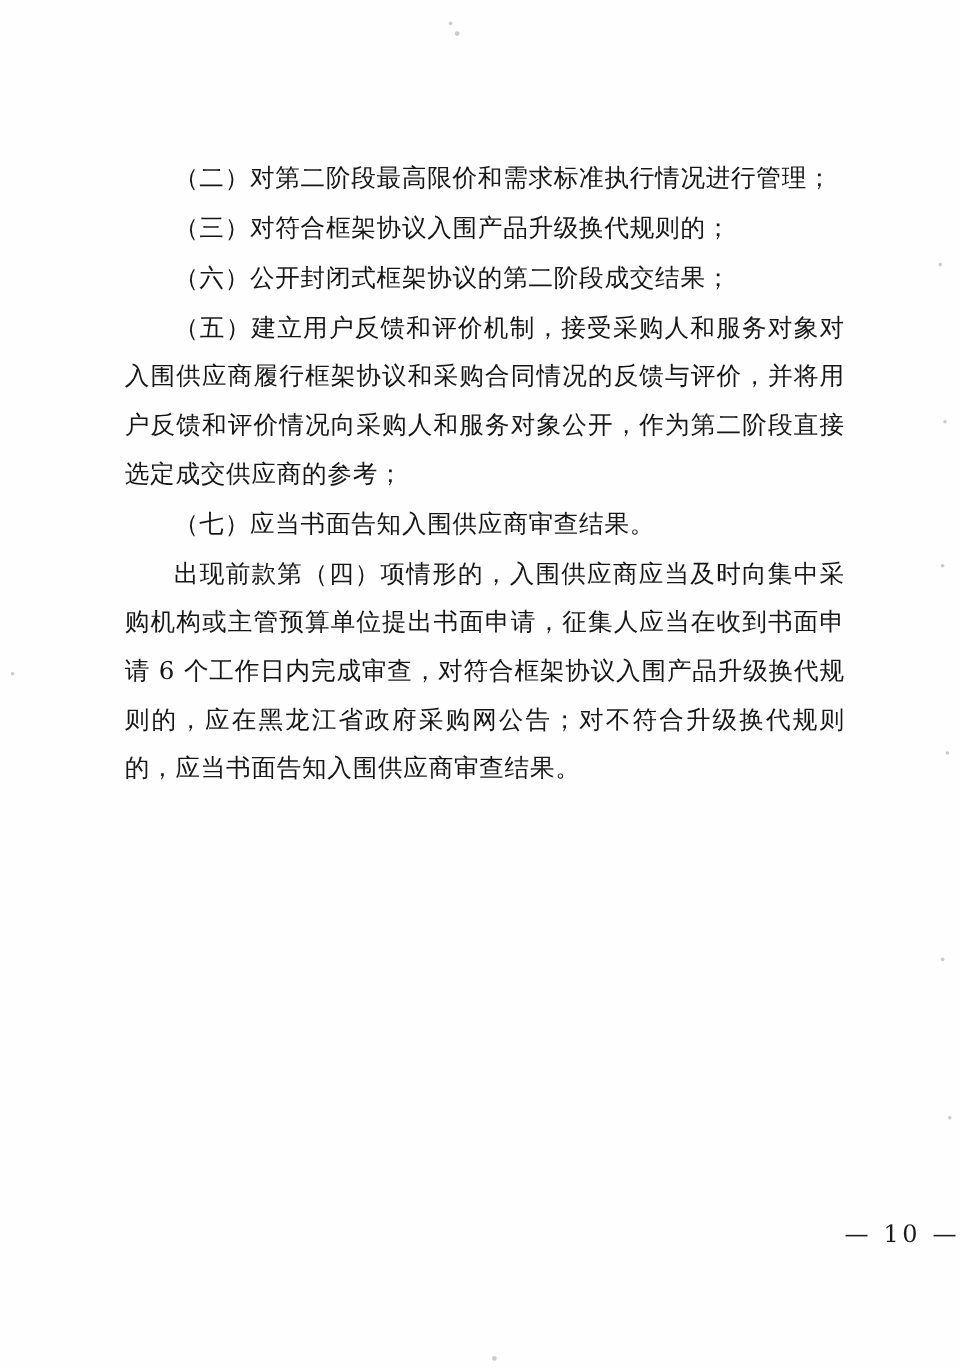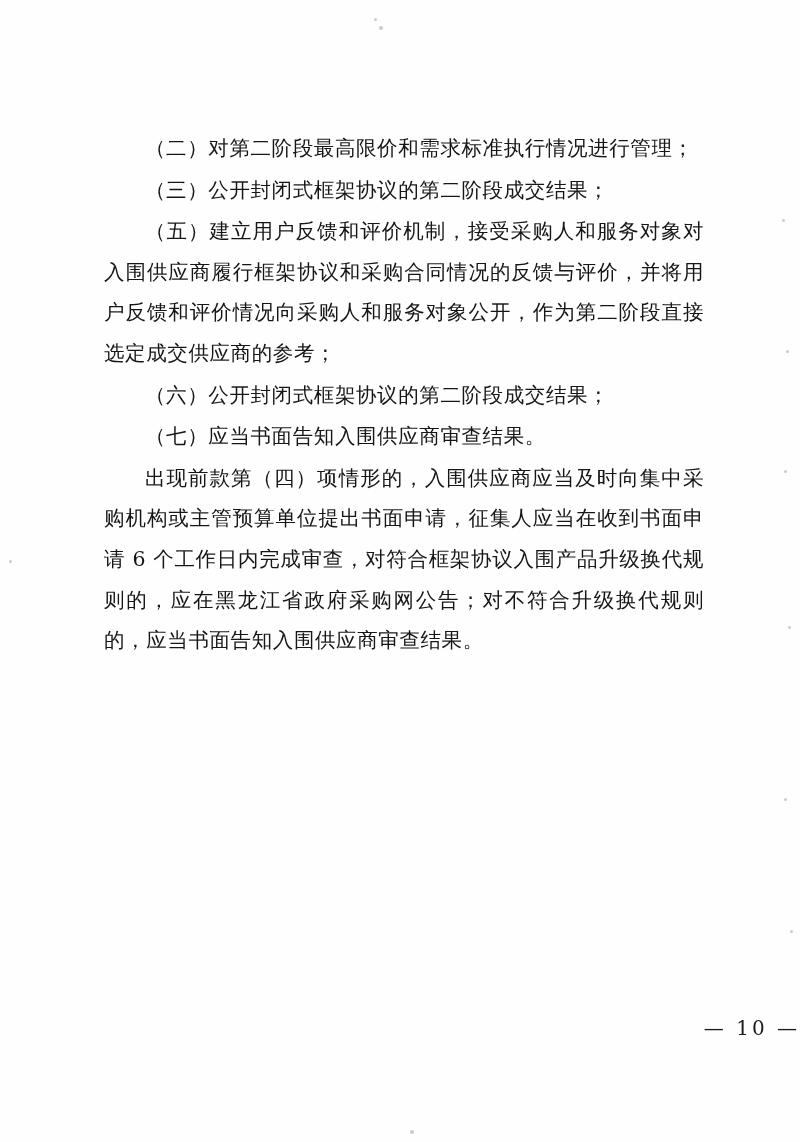--- a/index.html
+++ b/index.html
@@ -85,30 +85,30 @@
   <div class="speck" style="left:9px; top:560px; width:3px; height:3px;"></div>
   <div class="speck" style="left:410px; top:1130px; width:4px; height:4px;"></div>
 
   <div class="content">
 
     <p class="para indent">
       <span>（二）对第二阶段最高限价和需求标准执行情况进行管理；</span>
     </p>
 
     <p class="para indent">
-      <span>（三）公开封闭式框架协议的第二阶段成交结果；</span>
+      <span>（三）对符合框架协议入围产品升级换代规则的；</span>
     </p>
 
 
     <p class="para indent">
-      <span>（五）建立用户反馈和评价机制，接受采购人和服务对象对入围供应商履行框架协议和采购合同情况的反馈与评价，并将用户反馈和评价情况向采购人和服务对象公开，作为第二阶段直接选定成交供应商的参考；</span>
+      <span>（六）公开封闭式框架协议的第二阶段成交结果；</span>
     </p>
 
     <p class="para indent">
-      <span>（六）公开封闭式框架协议的第二阶段成交结果；</span>
+      <span>（五）建立用户反馈和评价机制，接受采购人和服务对象对入围供应商履行框架协议和采购合同情况的反馈与评价，并将用户反馈和评价情况向采购人和服务对象公开，作为第二阶段直接选定成交供应商的参考；</span>
     </p>
 
     <p class="para indent">
       <span>（七）应当书面告知入围供应商审查结果。</span>
     </p>
 
     <p class="para indent">
       <span>出现前款第（四）项情形的，入围供应商应当及时向集中采购机构或主管预算单位提出书面申请，征集人应当在收到书面申请 6 个工作日内完成审查，对符合框架协议入围产品升级换代规则的，应在黑龙江省政府采购网公告；对不符合升级换代规则的，应当书面告知入围供应商审查结果。</span>
     </p>
 

